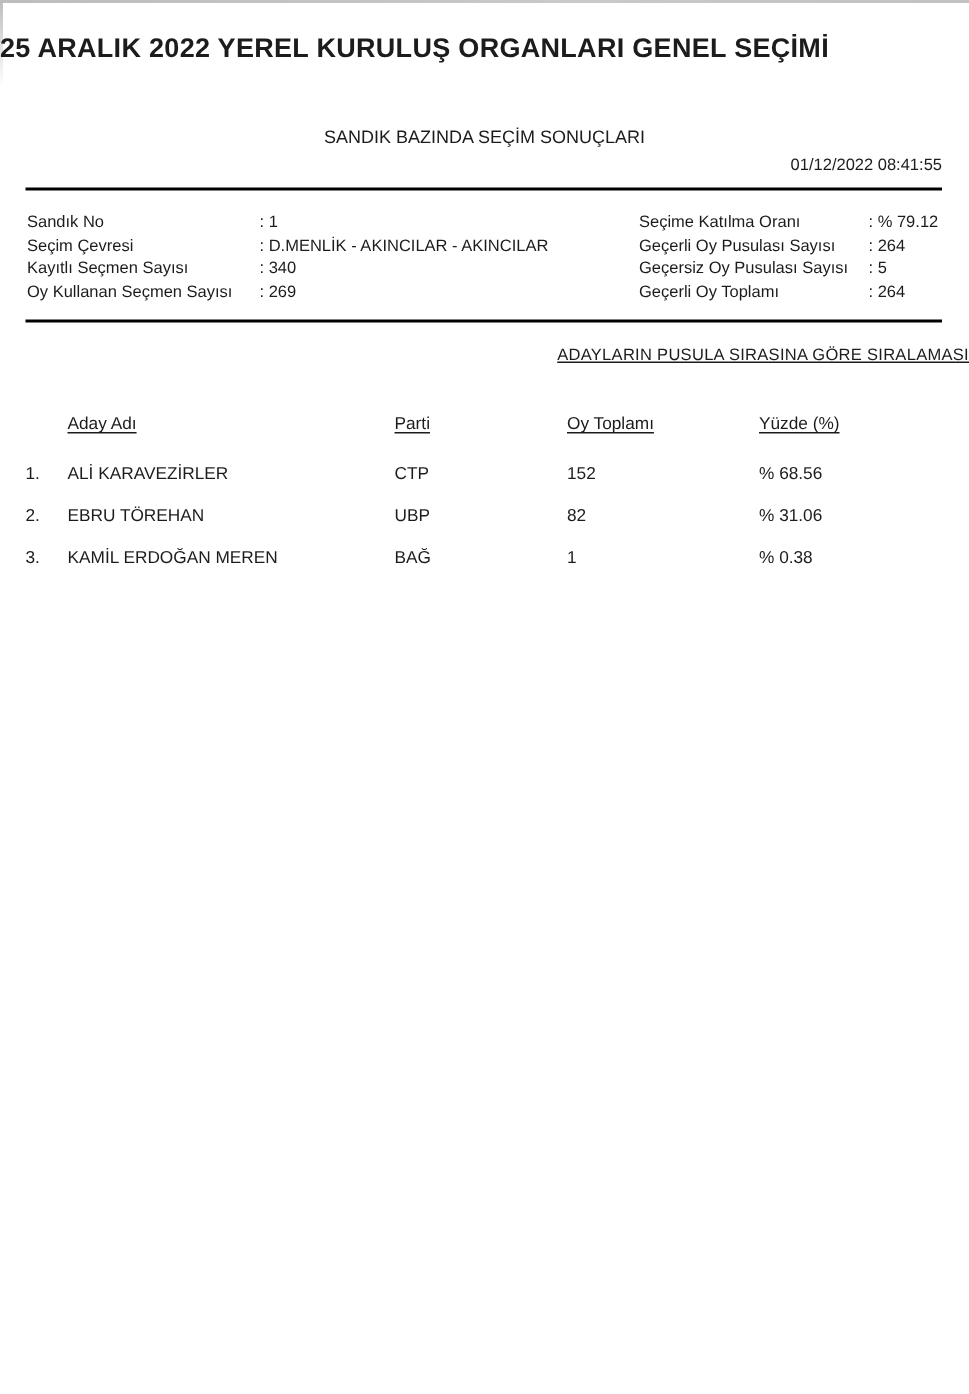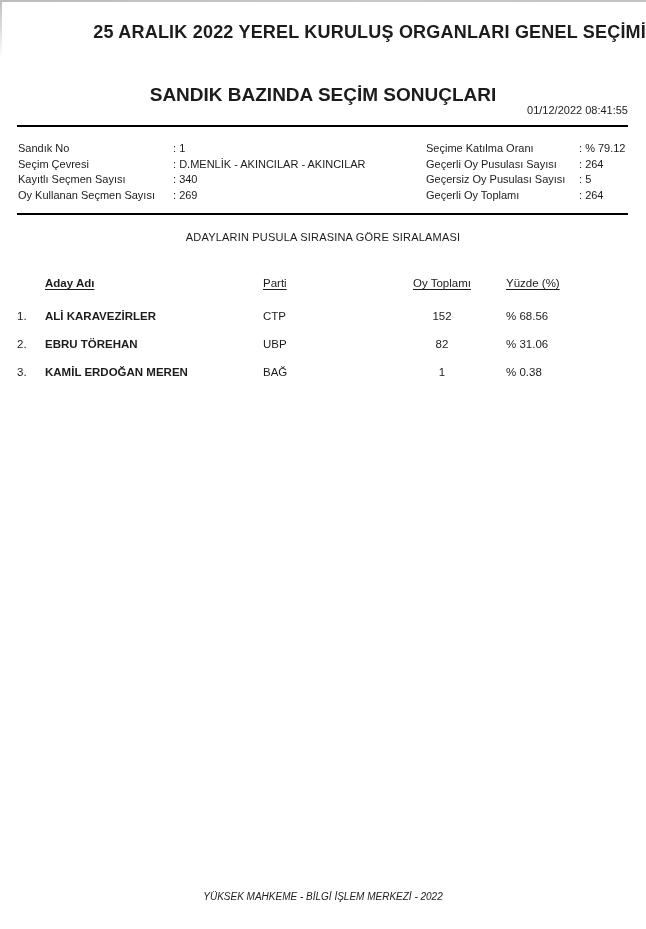--- a/index.html
+++ b/index.html
@@ -17,63 +17,63 @@
   .scan-edge-top {
     position: absolute; top: 0; left: 0; width: 100%; height: 2px;
     background: linear-gradient(to right, #bdbdbd, #c9c9c9 60%, #c2c2c2);
   }
   .scan-edge-left {
     position: absolute; top: 0; left: 0; width: 2px; height: 58px;
     background: linear-gradient(to bottom, #bdbdbd, rgba(189,189,189,0));
   }
   .title {
     position: absolute; top: 22px; left: 0; width: 100%;
-    text-align: right; font-size: 18px; font-weight: 700; letter-spacing: 0.2px;
+    text-align: left; font-size: 18px; font-weight: 700; letter-spacing: 0.2px;
   }
   .subtitle1 {
     position: absolute; top: 65px; left: 0; width: 100%;
     text-align: center; font-size: 13px; font-weight: 700;
   }
   .subtitle2 {
     position: absolute; top: 84px; left: 0; width: 100%;
-    text-align: center; font-size: 19px; font-weight: 700;
+    text-align: center; font-size: 12px; font-weight: 400;
   }
   .timestamp {
     position: absolute; top: 104px; right: 18px;
     font-size: 11px; font-weight: 400;
   }
   .rule { position: absolute; left: 17px; width: 611px; height: 2px; background: #000; }
   .rule-1 { top: 125px; }
   .rule-2 { top: 213px; }
   .info-col { position: absolute; font-size: 11px; line-height: 15.6px; }
   .info-left  { top: 141px; left: 18px; }
   .info-right { top: 141px; left: 426px; }
   .info-row { white-space: nowrap; }
   .info-left  .lbl { display: inline-block; width: 155px; }
   .info-right .lbl { display: inline-block; width: 153px; }
   .val::before { content: ": "; white-space: pre; }
   .section-title {
     position: absolute; top: 231px; left: 0; width: 100%;
-    text-align: center; font-size: 11px; font-weight: 400; letter-spacing: 0.2px;
+    text-align: right; font-size: 11px; font-weight: 400; letter-spacing: 0.2px; text-decoration: underline;
   }
   .tgrid {
     position: absolute; left: 17px; width: 611px;
     display: grid;
     grid-template-columns: 28px 218px 115px 128px 122px;
     font-size: 11.5px; white-space: nowrap;
   }
   .thead { top: 277px; }
   .trow-0 { top: 310px; }
   .trow-1 { top: 338px; }
   .trow-2 { top: 366px; }
   .thead span { text-decoration: underline; text-underline-offset: 2px; }
   .c-num   { text-align: left; }
-  .c-name  { text-align: left; font-weight: bold; }
+  .c-name  { text-align: left; }
   .c-party { text-align: left; }
-  .c-votes { text-align: center; }
+  .c-votes { text-align: left; }
   .c-pct   { text-align: left; }
   .footer {
     position: absolute; top: 891px; left: 0; width: 100%;
     text-align: center; font-size: 10px; font-style: italic; font-weight: 400;
     color: #222;
   }
 </style>
 </head>
 <body>
 
@@ -147,15 +147,14 @@
   </div>
 
   <div class="tgrid trow-2">
     <div class="c-num">3.</div>
     <div class="c-name">KAMİL ERDOĞAN MEREN</div>
     <div class="c-party">BAĞ</div>
     <div class="c-votes">1</div>
     <div class="c-pct">% 0.38</div>
   </div>
 
-  <div class="footer">YÜKSEK MAHKEME - BİLGİ İŞLEM MERKEZİ - 2022</div>
 
 </div>
 
 </body></html>

